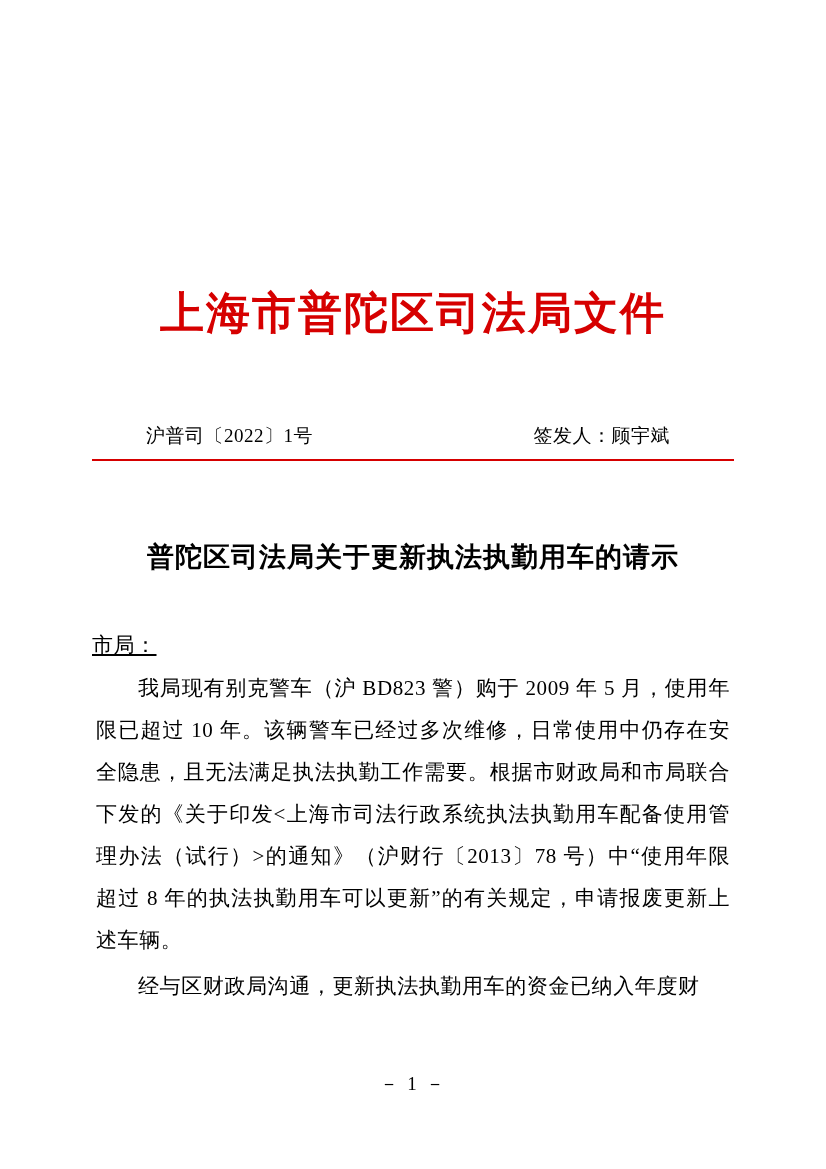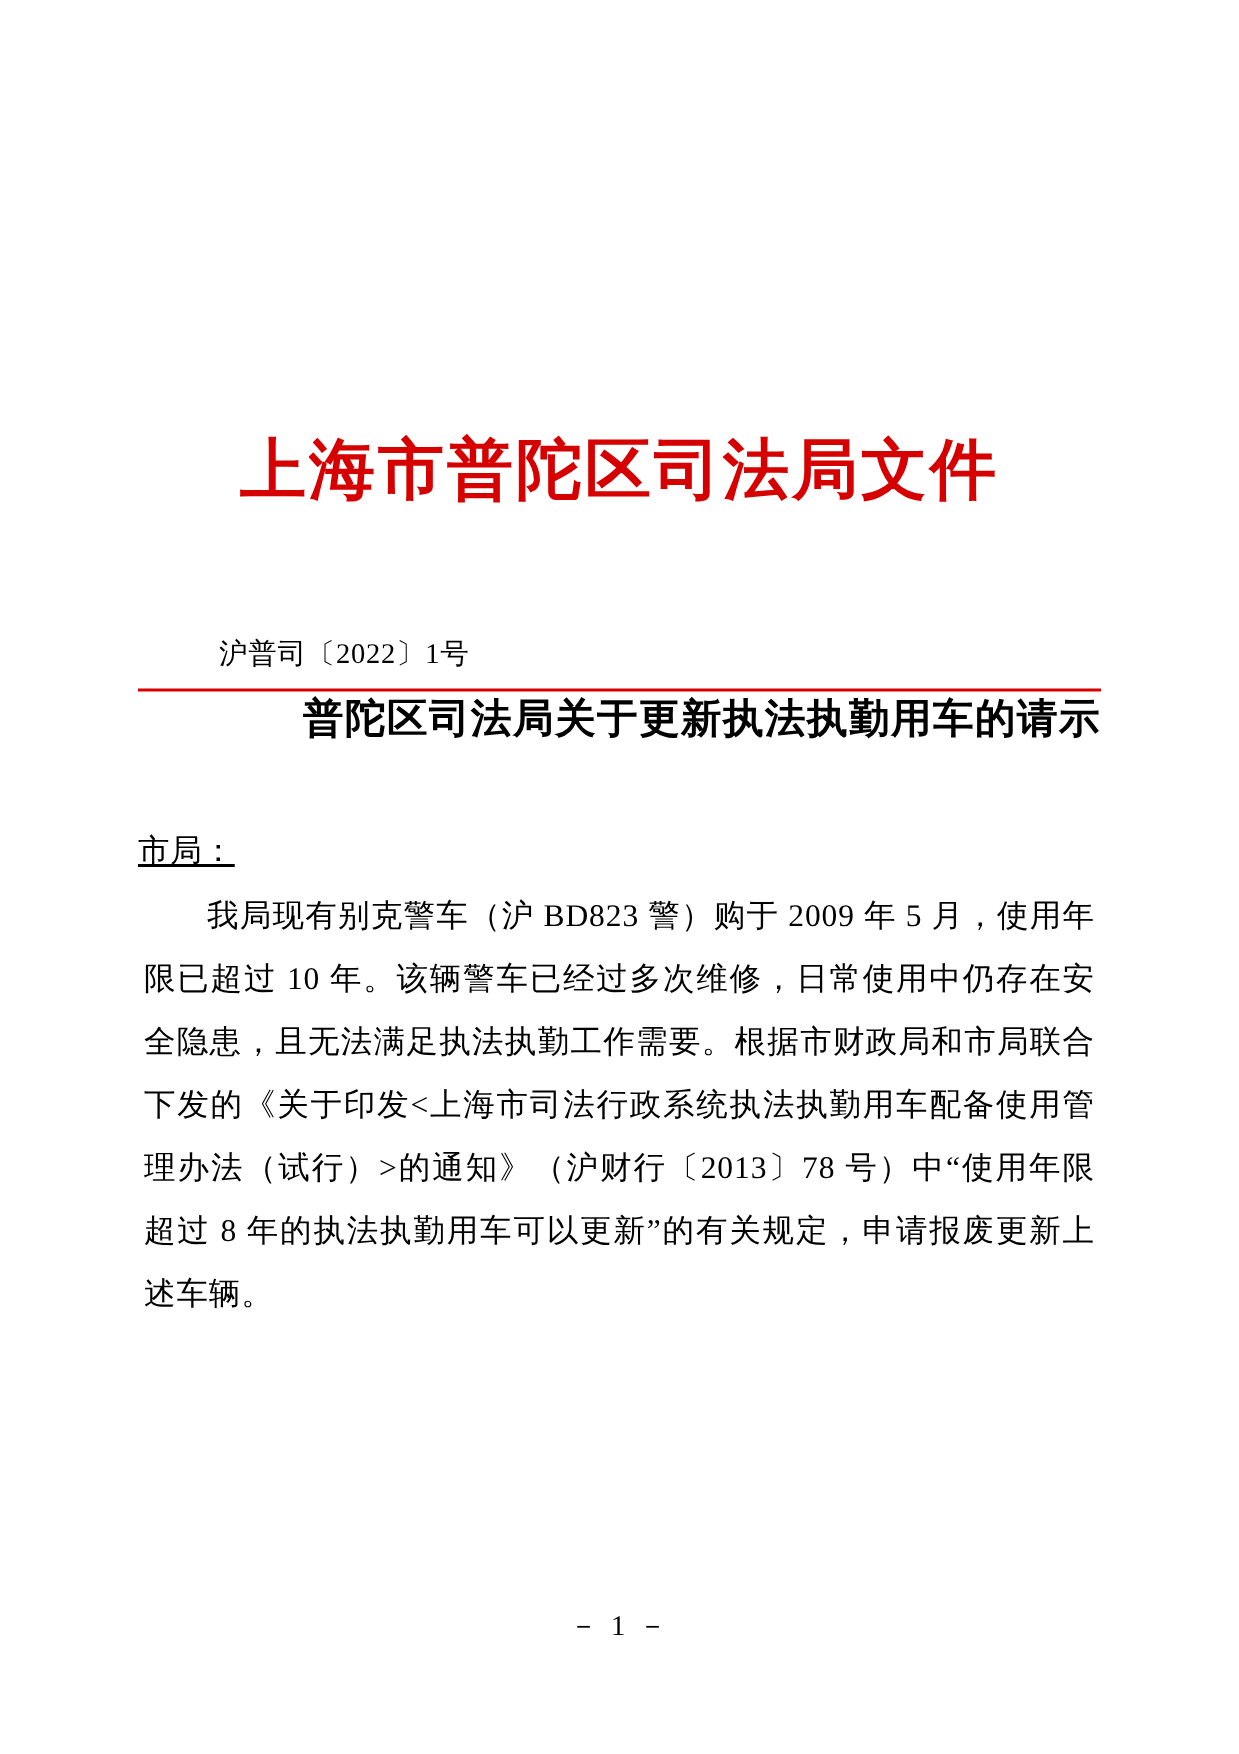--- a/index.html
+++ b/index.html
@@ -49,21 +49,22 @@
     white-space: nowrap;
     padding-right: 40px;
   }
   .red-rule {
     margin-top: 10px;
     height: 2.5px;
     background: #d60000;
   }
   .subject {
     margin: 0;
-    text-align: right;
+    padding-top: 78px;
+    text-align: center;
     font-weight: bold;
     font-size: 27px;
     letter-spacing: 1px;
     line-height: 1.4;
   }
   .salutation {
     margin-top: 54px;
     font-size: 21px;
     letter-spacing: 0.5px;
     text-decoration: underline;
@@ -91,27 +92,29 @@
 </style>
 </head>
 <body>
 
 <div class="page">
 
   <h1 class="doc-title">上海市普陀区司法局文件</h1>
 
   <div class="meta-row">
     <span class="meta-left">沪普司〔2022〕1号</span>
+    <span class="meta-right">签发人：顾宇斌</span>
   </div>
 
   <div class="red-rule"></div>
 
   <h2 class="subject">普陀区司法局关于更新执法执勤用车的请示</h2>
 
   <div class="salutation">市局：</div>
 
   <div class="body-text">
     <p class="first">我局现有别克警车（沪 BD823 警）购于 2009 年 5 月，使用年限已超过 10 年。该辆警车已经过多次维修，日常使用中仍存在安全隐患，且无法满足执法执勤工作需要。根据市财政局和市局联合下发的《关于印发&lt;上海市司法行政系统执法执勤用车配备使用管理办法（试行）&gt;的通知》（沪财行〔2013〕78 号）中“使用年限超过 8 年的执法执勤用车可以更新”的有关规定，申请报废更新上述车辆。</p>
+    <p>经与区财政局沟通，更新执法执勤用车的资金已纳入年度财</p>
   </div>
 
   <div class="page-number">－ 1 －</div>
 
 </div>
 
 </body></html>

